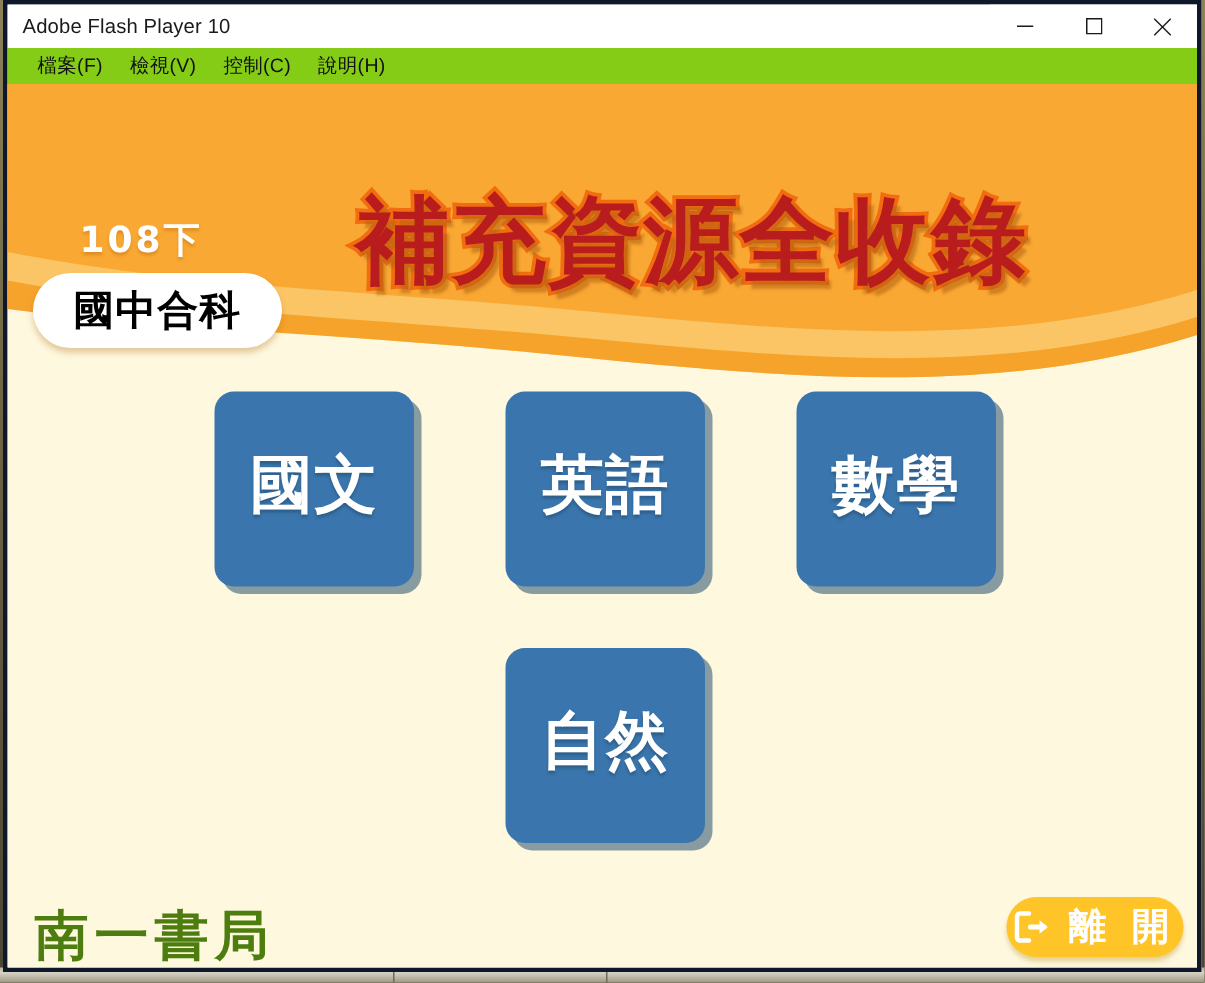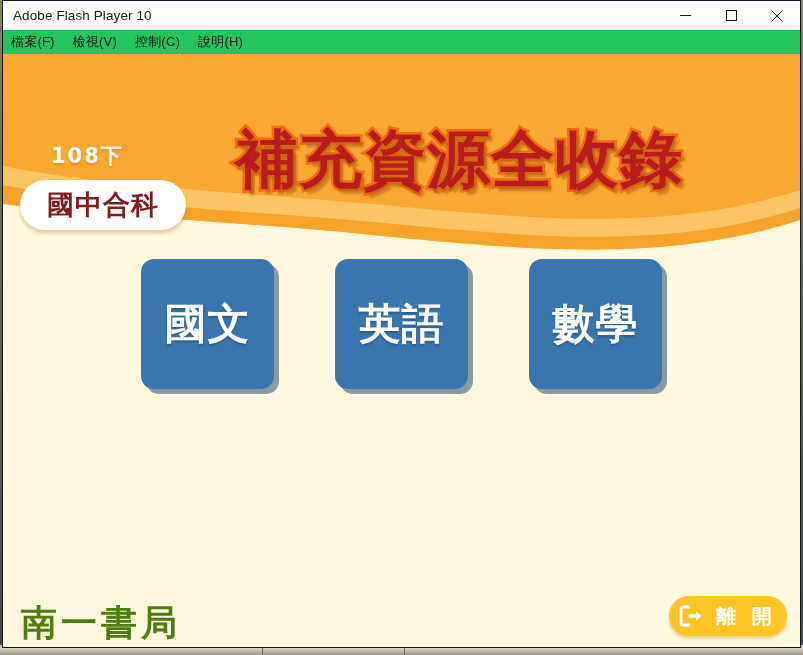--- a/index.html
+++ b/index.html
@@ -38,21 +38,21 @@
   }
 
   
   .window {
     position: absolute;
     left: 2px;
     top: 0px;
     width: 799px;
     height: 648px;
     background: #ffffff;
-    border: 1px solid #0f172a;
+    border: 3px solid #0f172a;
     box-sizing: border-box;
     overflow: hidden;
   }
 
   
   .titlebar {
     position: relative;
     height: 29px;
     background: #ffffff;
     display: flex;
@@ -79,24 +79,24 @@
     display: flex;
     align-items: center;
     justify-content: center;
     background: #ffffff;
   }
   .winbtn svg { display: block; }
 
   
   .menubar {
     height: 24px;
-    background: #22c55e;
-    display: flex;
-    align-items: center;
-    padding-left: 8px;
+    background: #84cc16;
+    display: flex;
+    align-items: center;
+    padding-left: 20px;
     box-sizing: border-box;
   }
   .menu-item {
     font-size: 13px;
     color: #111111;
     padding: 0 9px 0 0;
     margin-right: 9px;
     line-height: 24px;
     white-space: nowrap;
     letter-spacing: 0.2px;
@@ -121,21 +121,21 @@
   }
   .header-wrap svg {
     position: absolute;
     left: 0; top: 0;
   }
 
   .badge-year {
     position: absolute;
     left: 48px;
     top: 88px;
-    font-size: 21px;
+    font-size: 24px;
     font-weight: bold;
     color: #ffffff;
     letter-spacing: 2px;
     text-shadow: 0 2px 2px rgba(190,110,20,0.45);
     z-index: 5;
     font-family: "DejaVu Sans", "Liberation Sans", sans-serif;
   }
   .badge-pill {
     position: absolute;
     left: 17px;
@@ -146,21 +146,21 @@
     border-radius: 26px;
     box-shadow: 0 3px 4px rgba(180,105,20,0.35);
     display: flex;
     align-items: center;
     justify-content: center;
     z-index: 5;
   }
   .badge-pill-text {
     font-size: 27px;
     font-weight: bold;
-    color: #7f1d1d;
+    color: #000000;
     letter-spacing: 1px;
     line-height: 1;
   }
 
   .main-title {
     position: absolute;
     left: 232px;
     top: 74px;
     z-index: 5;
     font-size: 63px;
@@ -174,20 +174,21 @@
     text-shadow: 4px 5px 2px rgba(176,96,18,0.55);
   }
 
   
   .subjects {
     position: absolute;
     left: 0;
     top: 205px;
     width: 797px;
     z-index: 4;
+    font-family: Liberation Mono, monospace;
   }
   .subject-row {
     display: flex;
     justify-content: center;
   }
   .row-1 { gap: 61px; }
   .row-2 { gap: 60px; margin-top: 41px; }
 
   .subject-btn {
     width: 133px;
@@ -233,21 +234,21 @@
     border-radius: 21px;
     box-shadow: 0 3px 3px rgba(190,140,20,0.35);
     display: flex;
     align-items: center;
     justify-content: center;
     gap: 9px;
     z-index: 6;
   }
   .exit-icon { display: block; }
   .exit-label {
-    font-size: 20px;
+    font-size: 25px;
     font-weight: bold;
     color: #ffffff;
     letter-spacing: 5px;
     line-height: 1;
     padding-left: 2px;
   }
 </style>
 </head>
 <body>
 
@@ -314,20 +315,23 @@
           <span class="subject-label">國文</span>
         </div>
         <div class="subject-btn">
           <span class="subject-label">英語</span>
         </div>
         <div class="subject-btn">
           <span class="subject-label">數學</span>
         </div>
       </div>
       <div class="subject-row row-2">
+        <div class="subject-btn">
+          <span class="subject-label">自然</span>
+        </div>
       </div>
     </div>
 
     <div class="publisher">南一書局</div>
 
     <div class="exit-btn">
       <svg class="exit-icon" width="26" height="22" viewBox="0 0 26 22">
         <path d="M10,2 H4 A2,2 0 0,0 2,4 V18 A2,2 0 0,0 4,20 H10" fill="none" stroke="#ffffff" stroke-width="3" stroke-linecap="round" stroke-linejoin="round"></path>
         <line x1="11" y1="11" x2="20" y2="11" stroke="#ffffff" stroke-width="3.4" stroke-linecap="round"></line>
         <path d="M17,6.5 L22.5,11 L17,15.5 Z" fill="#ffffff"></path>

